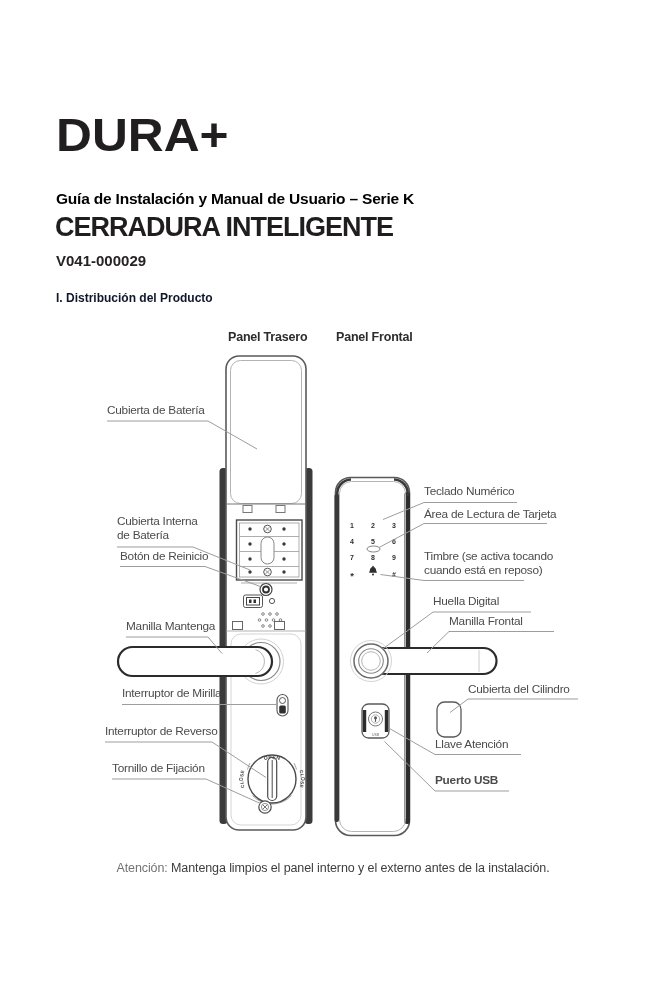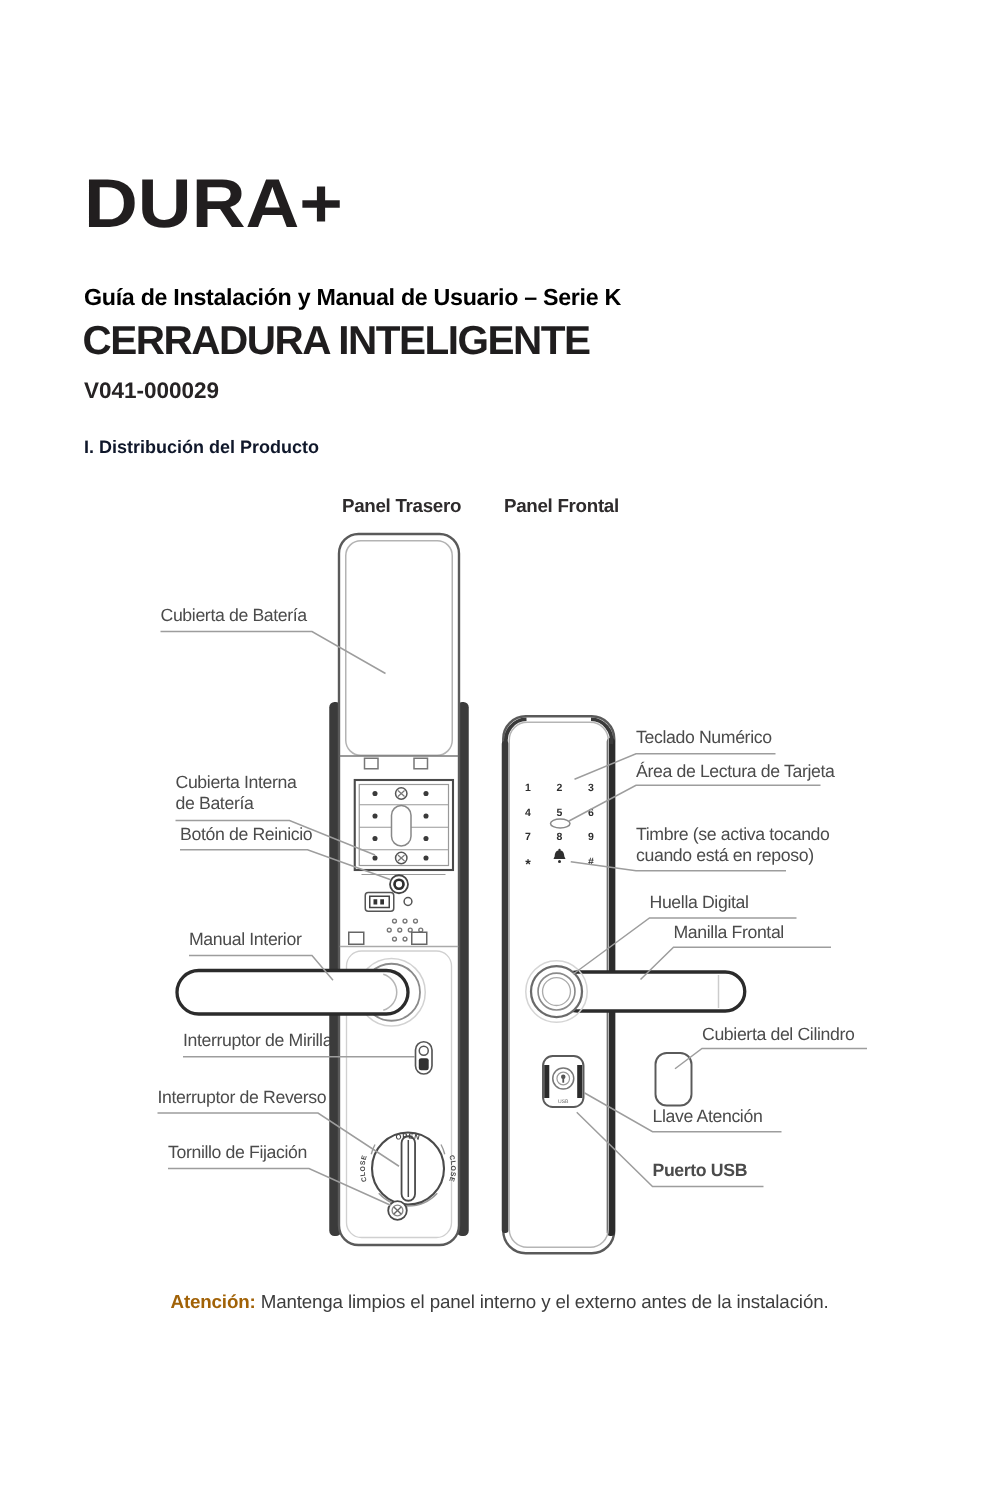--- a/index.html
+++ b/index.html
@@ -21,42 +21,42 @@
   .section{left:56px;top:291px;font-size:12px;font-weight:700;color:#0f172a;}
   .panel-head{font-size:12.5px;font-weight:700;color:#2e2b2c;letter-spacing:-0.2px;}
   .lbl{
     position:absolute;font-size:11.8px;letter-spacing:-0.25px;
     color:#4b4b4b;white-space:nowrap;line-height:13.5px;
   }
   .footer{
     left:0;top:861px;width:666px;text-align:center;
     font-size:12.5px;color:#3d3d3d;letter-spacing:-0.1px;
   }
-  .footer b{color:#a16207;font-weight:700;}
+  .footer b{color:#737373;font-weight:400;}
   svg{position:absolute;left:0;top:0;}
 </style>
 </head>
 <body>
 
 <div class="abs logo">DURA+</div>
 <div class="abs subtitle">Guía de Instalación y Manual de Usuario – Serie K</div>
 <div class="abs title">CERRADURA INTELIGENTE</div>
 <div class="abs model">V041-000029</div>
 <div class="abs section">I. Distribución del Producto</div>
 
 <div class="abs panel-head" style="left:228px;top:330px;">Panel Trasero</div>
 <div class="abs panel-head" style="left:336px;top:330px;text-align:center;">Panel Frontal</div>
 
 <div class="lbl" style="left:107px;top:404px;">Cubierta de Batería</div>
 <div class="lbl" style="left:117px;top:515px;">
   <div>Cubierta Interna</div>
   <div>de Batería</div>
 </div>
 <div class="lbl" style="left:120px;top:550px;">Botón de Reinicio</div>
-<div class="lbl" style="left:126px;top:620px;">Manual Interior</div>
+<div class="lbl" style="left:126px;top:620px;">Manilla Mantenga</div>
 <div class="lbl" style="left:122px;top:687px;">Interruptor de Mirilla</div>
 <div class="lbl" style="left:105px;top:725px;">Interruptor de Reverso</div>
 <div class="lbl" style="left:112px;top:762px;">Tornillo de Fijación</div>
 
 <div class="lbl" style="left:424px;top:485px;">Teclado Numérico</div>
 <div class="lbl" style="left:424px;top:508px;">Área de Lectura de Tarjeta</div>
 <div class="lbl" style="left:424px;top:550px;">
   <div>Timbre (se activa tocando</div>
   <div>cuando está en reposo)</div>
 </div>

